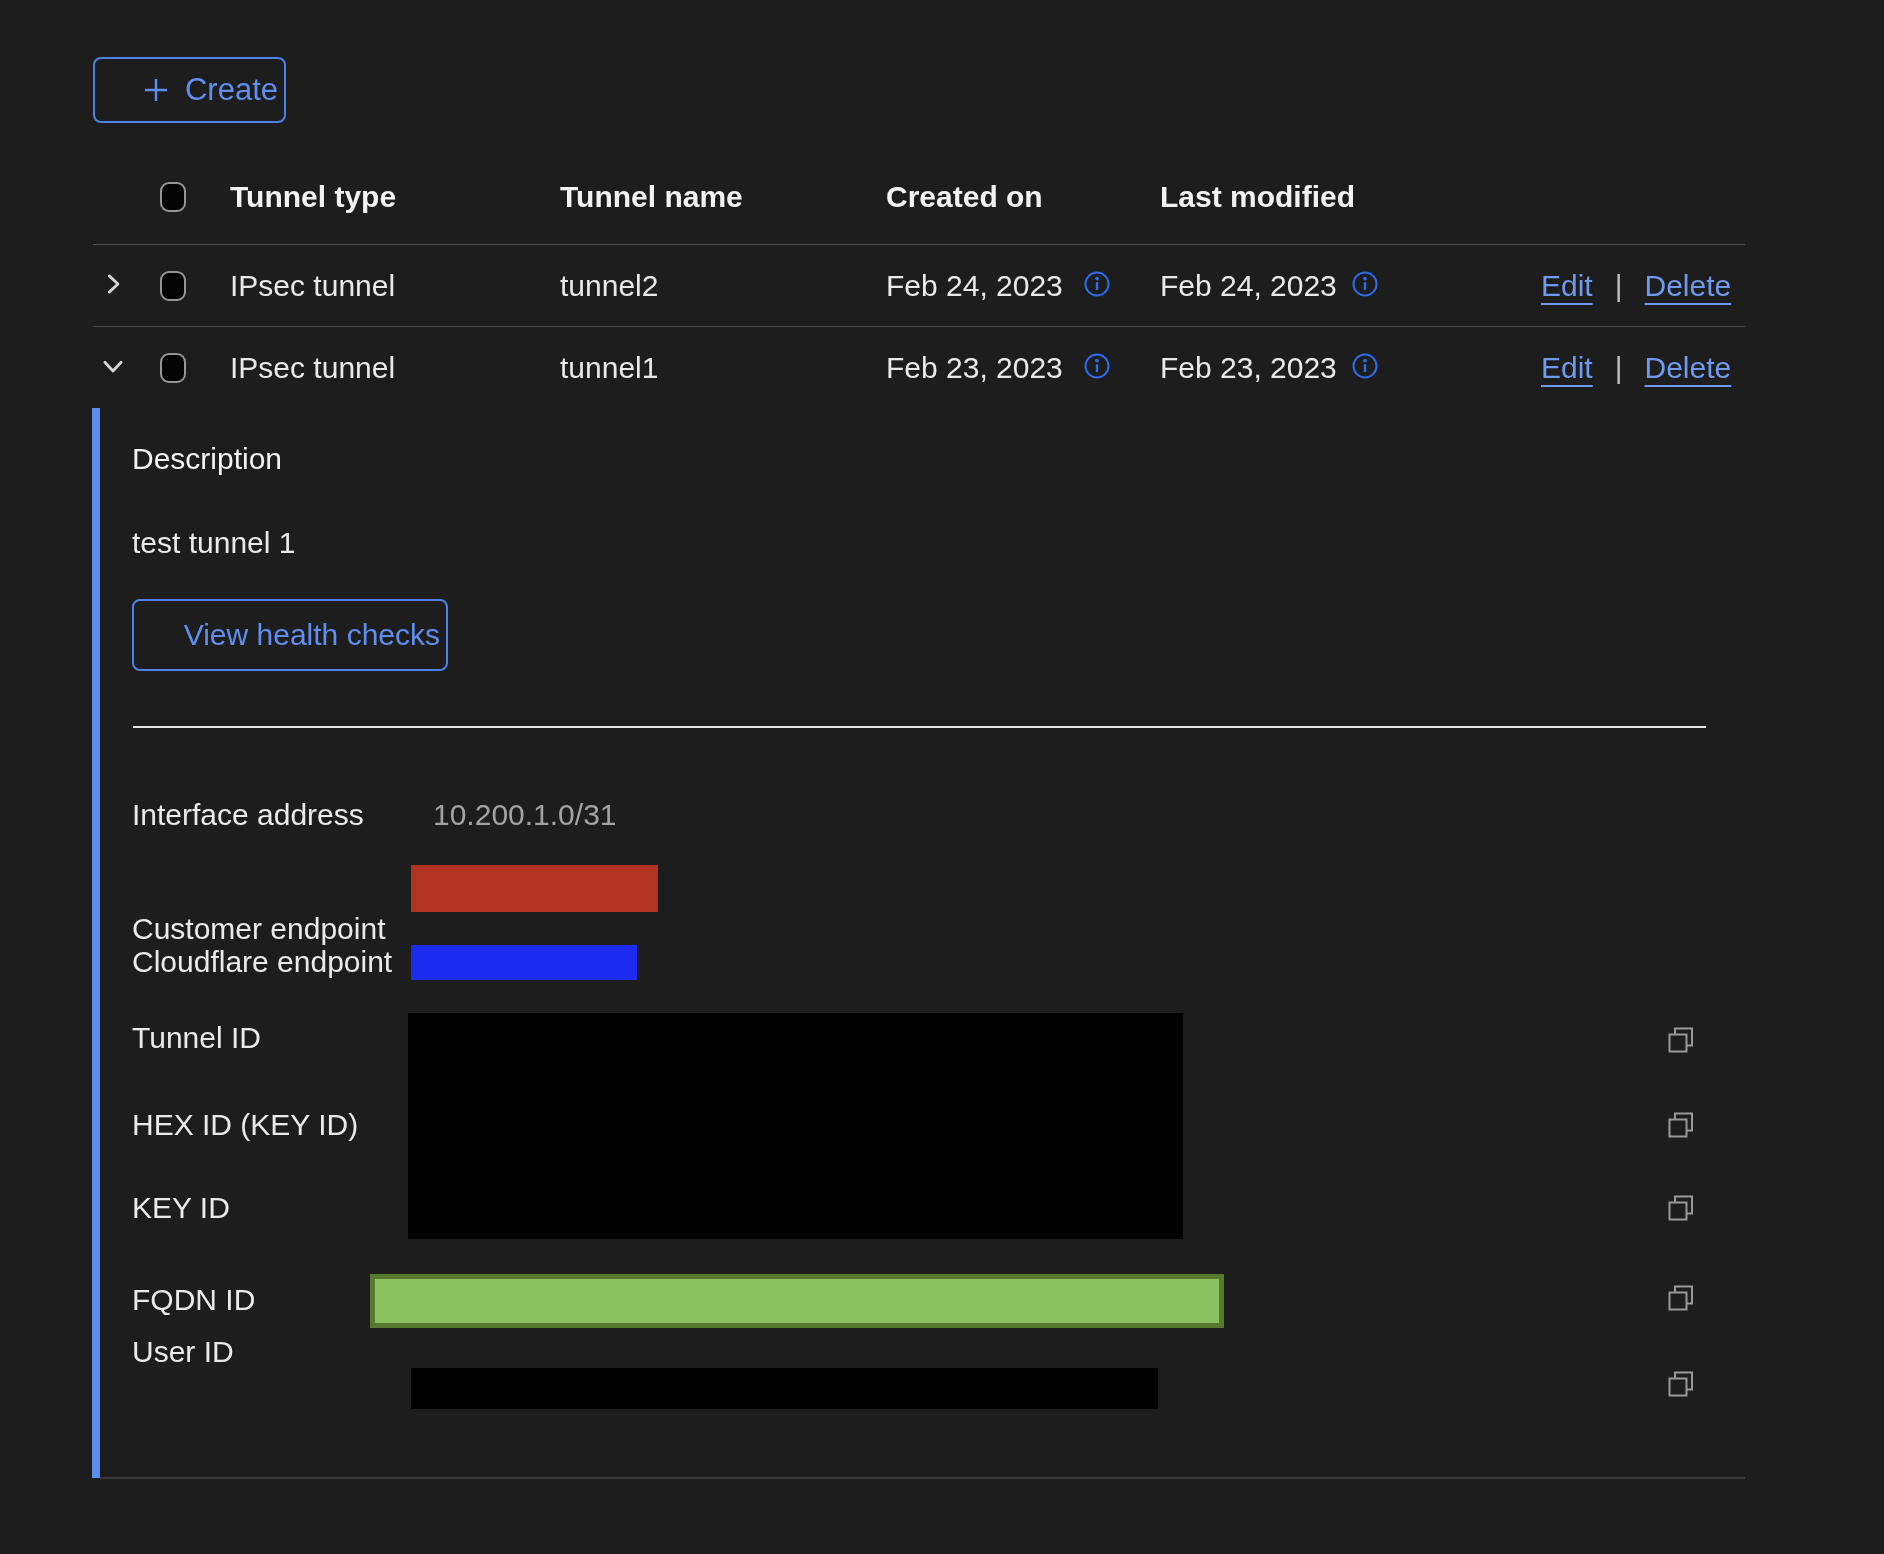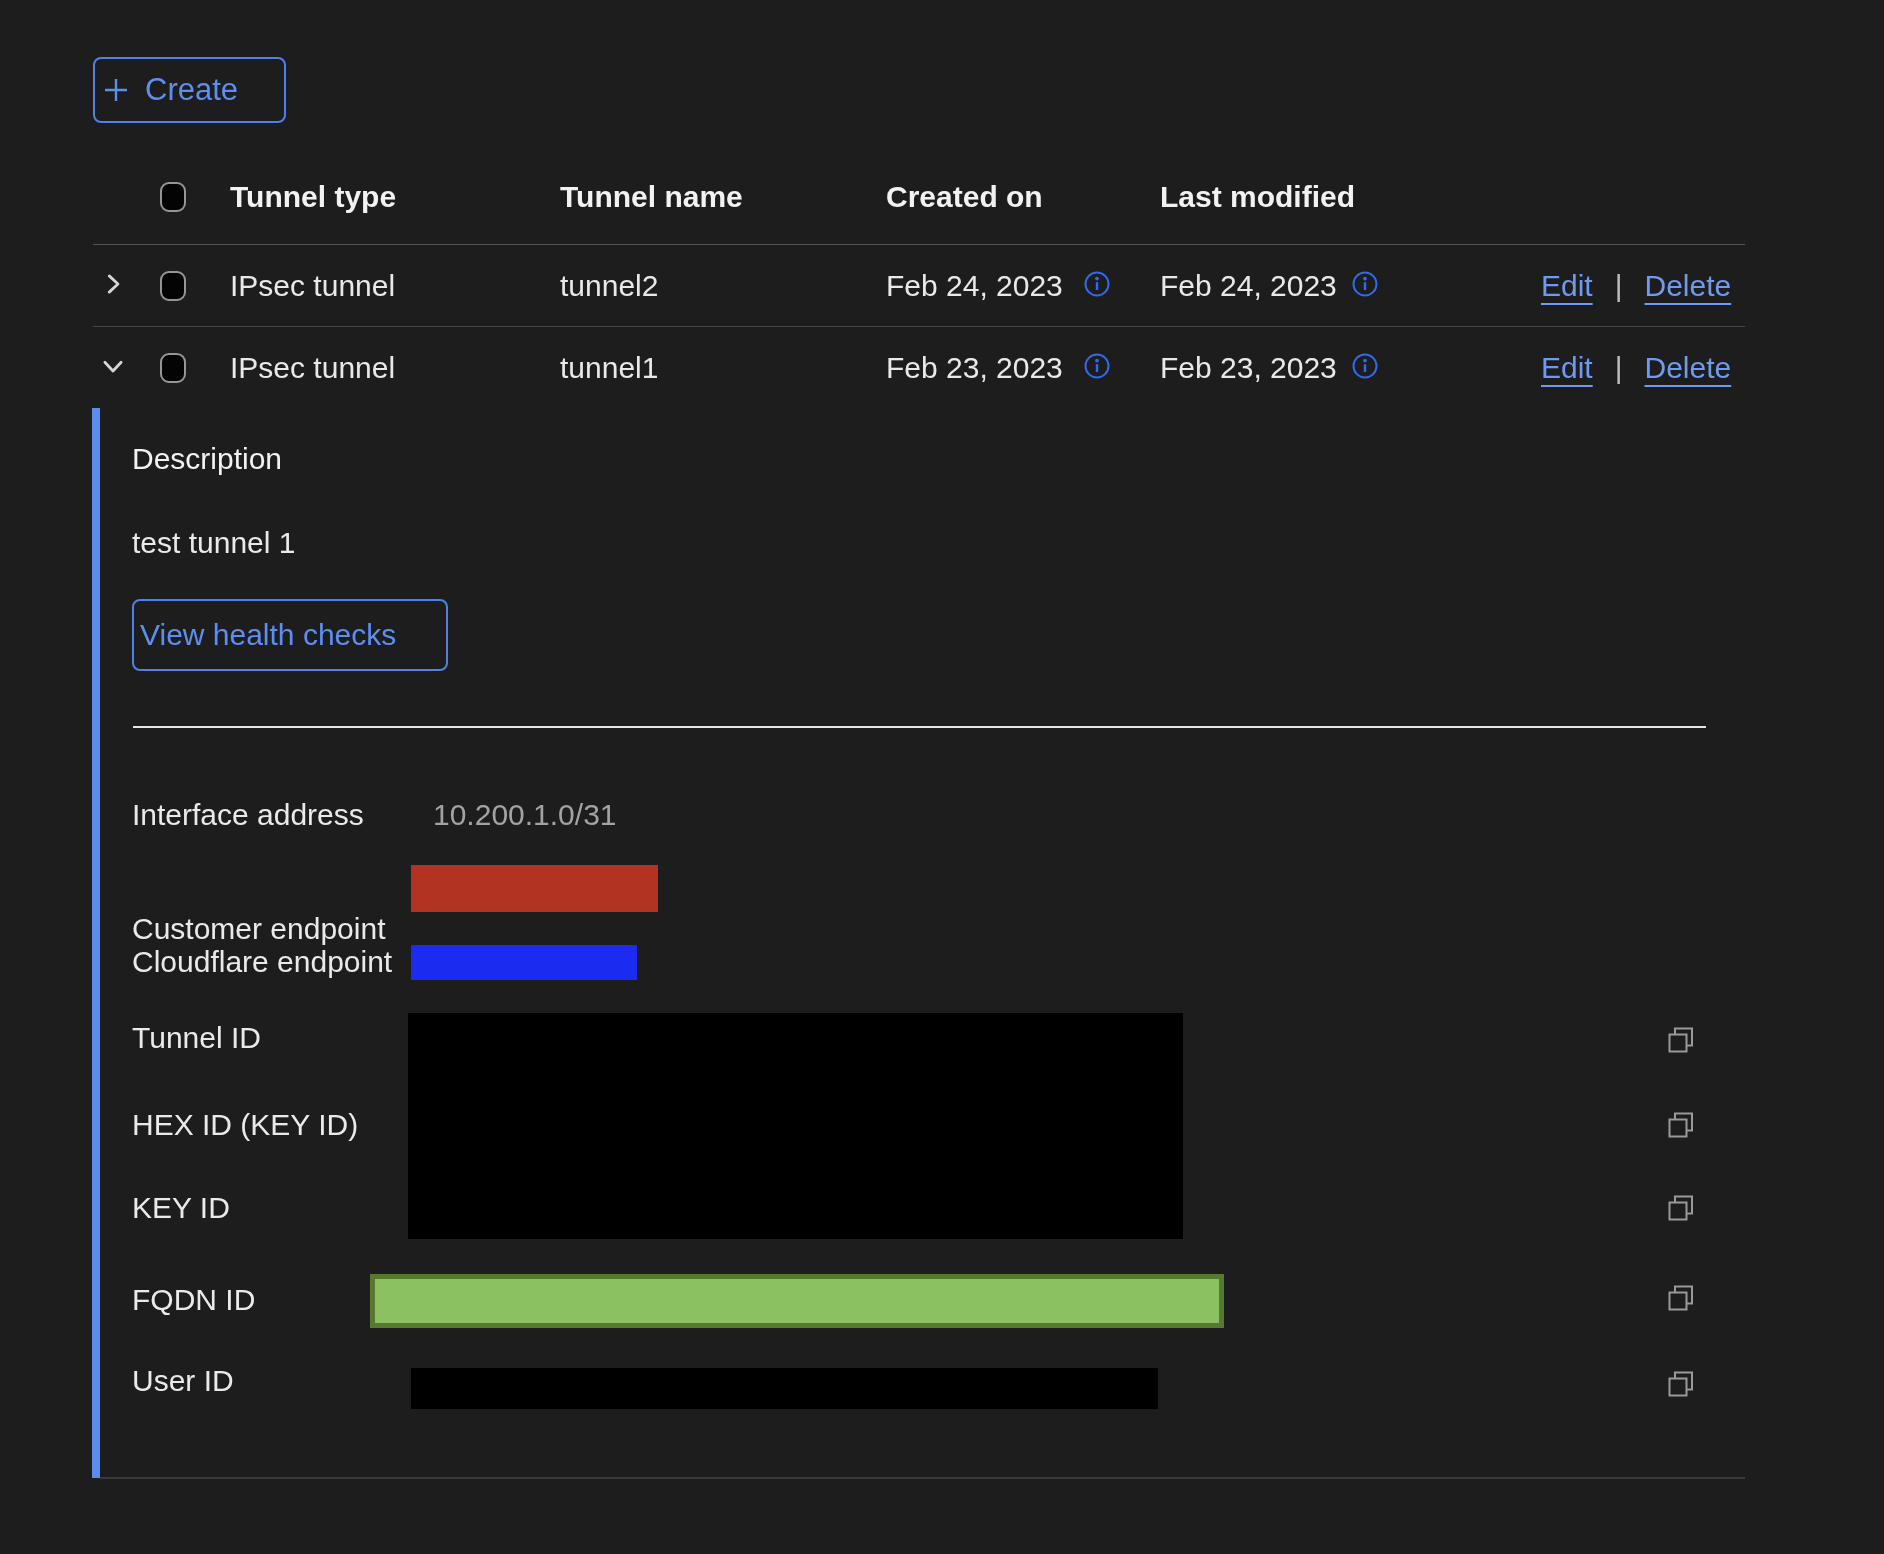--- a/index.html
+++ b/index.html
@@ -10,21 +10,21 @@
     color:#ededed;
     -webkit-font-smoothing:antialiased;
   }
   .abs{position:absolute;}
   .txt{font-size:30px;line-height:36px;color:#e9e9e9;white-space:nowrap;}
   .muted{color:#8d8d8d;}
   .bold{font-weight:bold;color:#f2f2f2;}
 
   
   .btn-outline{
-    display:flex;align-items:center;justify-content:flex-start;gap:14px;
+    display:flex;align-items:center;justify-content:flex-end;gap:14px;
     border:2px solid #4f81e8;border-radius:8px;background:transparent;
     color:#5f8eef;font-size:31px;cursor:pointer;box-sizing:border-box;
     font-family:"Liberation Sans", sans-serif;
   }
 
   
   .row{position:absolute;left:0;width:1884px;}
   .cell{position:absolute;top:50%;transform:translateY(-50%);}
   .divider{position:absolute;height:1px;background:#464646;}
   .checkbox{
@@ -150,21 +150,21 @@
   <div class="redact" style="left:411px;top:945px;width:226px;height:35px;background:#1b2bf0;"></div>
 
   <div class="abs label" style="left:132px;top:1020px;">Tunnel ID</div>
   <div class="abs label" style="left:132px;top:1107px;text-align:center;">HEX ID (KEY ID)</div>
   <div class="abs label" style="left:132px;top:1190px;">KEY ID</div>
   <div class="redact" style="left:408px;top:1013px;width:775px;height:226px;background:#000000;"></div>
 
   <div class="abs label" style="left:132px;top:1282px;">FQDN ID</div>
   <div class="redact" style="left:370px;top:1274px;width:854px;height:54px;background:#8cc162;border:5px solid #57792f;box-sizing:border-box;"></div>
 
-  <div class="abs label" style="left:132px;top:1363px;">User ID</div>
+  <div class="abs label" style="left:132px;top:1334px;">User ID</div>
   <div class="redact" style="left:411px;top:1368px;width:747px;height:41px;background:#000000;"></div>
 
   <button class="copybtn abs" style="left:1666px;top:1025px;">
     <svg width="30" height="30" viewBox="0 0 30 30">
         <rect x="9" y="3.5" width="17" height="17" stroke="#9a9a9a" stroke-width="2" fill="none"></rect>
         <rect x="3.5" y="9.5" width="17" height="17" stroke="#9a9a9a" stroke-width="2" fill="#1d1d1d"></rect>
       </svg>
   </button>
   <button class="copybtn abs" style="left:1666px;top:1110px;">
     <svg width="30" height="30" viewBox="0 0 30 30">

